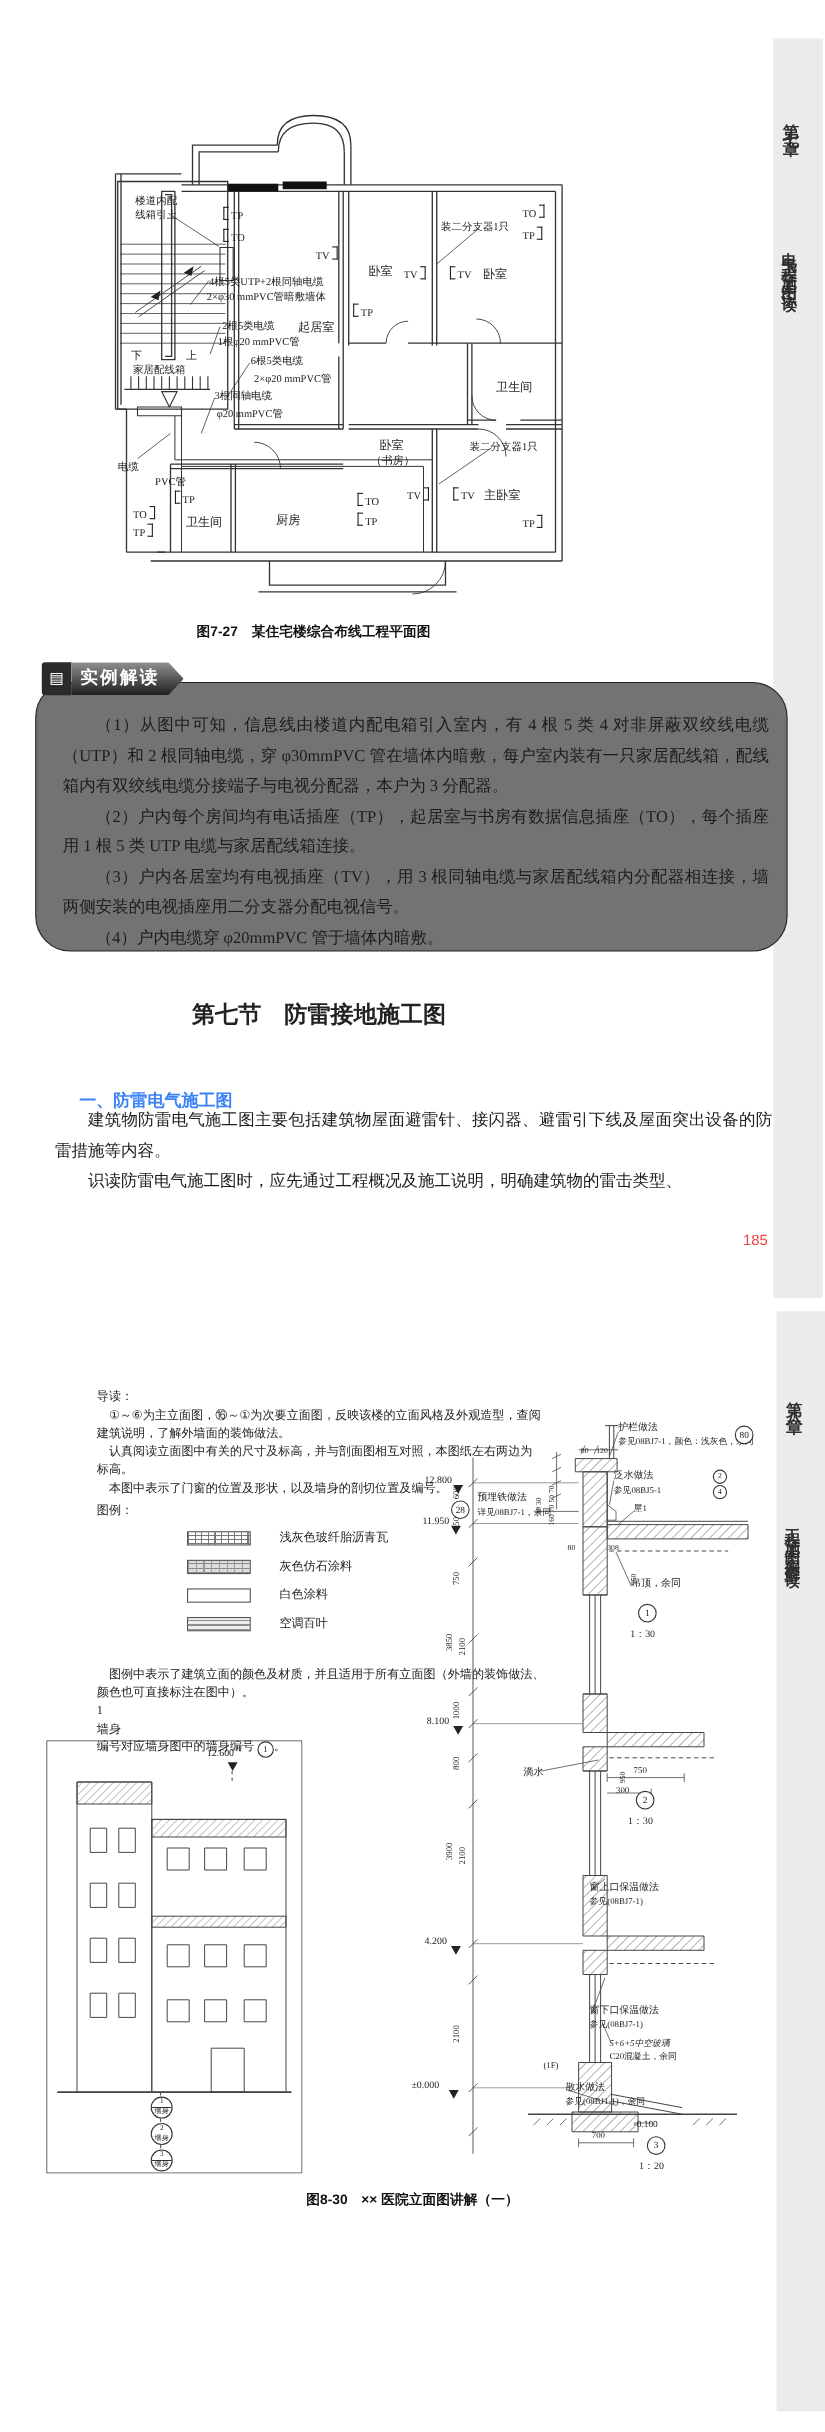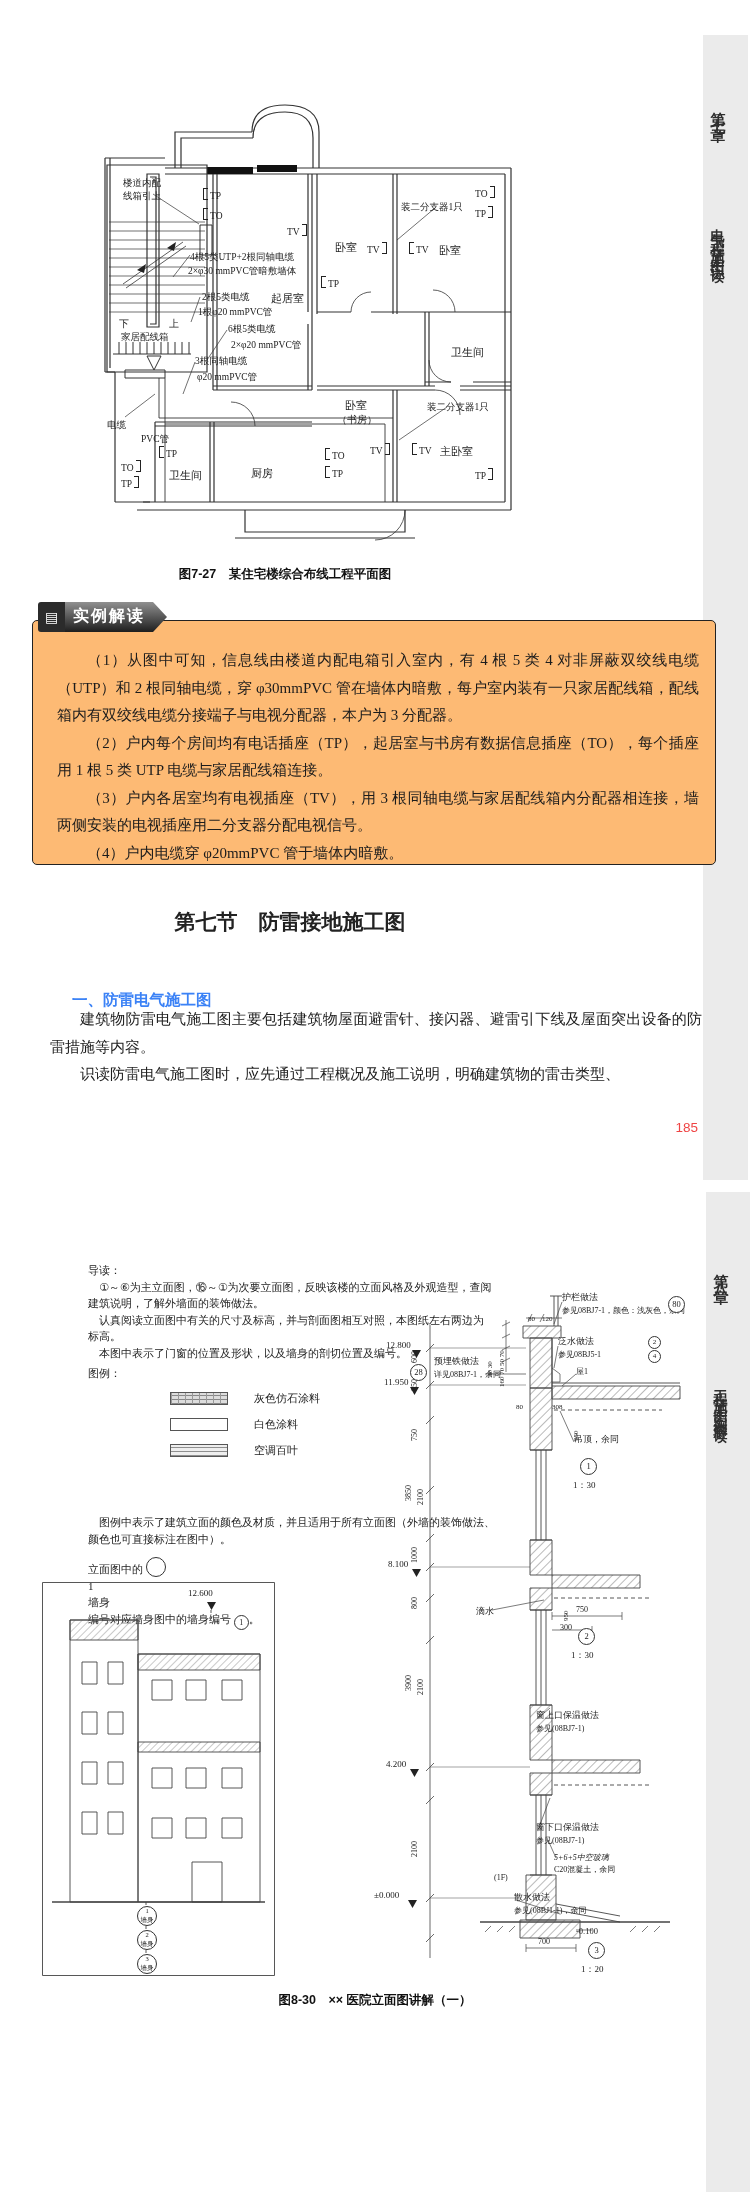--- a/index.html
+++ b/index.html
@@ -21,21 +21,21 @@
   .lbl.circ{border:1px solid #333;border-radius:50%;width:15px;height:15px;line-height:15px;
             text-align:center;font-size:8.5px;white-space:nowrap;background:#fff;}
   .lbl.circ.sm{width:11px;height:11px;line-height:11px;font-size:7px;}
   .br-l::before,.br-r::after{content:"";display:inline-block;width:4px;height:10px;
        border:1.2px solid #222;vertical-align:-1px;}
   .br-l::before{border-right:none;margin-right:2px;}
   .br-r::after{border-left:none;margin-left:2px;}
   
   .fig-cap{position:absolute;text-align:center;font-family:"Liberation Sans","DejaVu Sans",sans-serif;
            font-weight:700;font-size:12.5px;color:#111;}
-  .callout{position:absolute;border:1.6px solid #222;border-radius:5px;background:#fdba74;}
+  .callout{position:absolute;border:1.6px solid #222;border-radius:32px;background:#737373;}
   .badge{position:absolute;display:flex;align-items:stretch;height:30px;}
   .badge-icon{width:27px;background:#2b2b2b;color:#fff;display:flex;align-items:center;justify-content:center;
               font-size:14px;border-radius:3px 0 0 3px;}
   .badge-banner{background:linear-gradient(180deg,#909090,#1e1e1e);color:#fff;
                 font-family:"Liberation Sans","DejaVu Sans",sans-serif;font-weight:700;font-size:16px;
                 padding:4px 22px 0 8px;letter-spacing:2px;
                 clip-path:polygon(0 0,calc(100% - 14px) 0,100% 50%,calc(100% - 14px) 100%,0 100%);}
   .callout-body{padding:26px 16px 0 24px;font-size:15px;line-height:27.5px;text-align:justify;}
   .callout-body p{margin:0;text-indent:2em;}
   h2.sec{position:absolute;margin:0;font-family:"Liberation Sans","DejaVu Sans",sans-serif;
@@ -197,38 +197,40 @@
     <div class="intro" style="left:58px;top:1262px;width:406px;">
       <p>导读：</p>
       <div>
           <p class="ind">①～⑥为主立面图，⑯～①为次要立面图，反映该楼的立面风格及外观造型，查阅建筑说明，了解外墙面的装饰做法。</p>
           <p class="ind">认真阅读立面图中有关的尺寸及标高，并与剖面图相互对照，本图纸左右两边为标高。</p>
           <p class="ind">本图中表示了门窗的位置及形状，以及墙身的剖切位置及编号。</p>
         </div>
       <p style="margin-top:4px;">图例：</p>
       <div class="legend">
           <div class="leg-row">
+            <span class="swatch pat-shingle"></span>
+            <span>浅灰色玻纤胎沥青瓦</span>
+          </div>
+          <div class="leg-row">
             <span class="swatch pat-stone"></span>
             <span>灰色仿石涂料</span>
           </div>
           <div class="leg-row">
             <span class="swatch pat-plain"></span>
             <span>白色涂料</span>
           </div>
           <div class="leg-row">
             <span class="swatch pat-louver"></span>
             <span>空调百叶</span>
           </div>
         </div>
     </div>
     <div class="intro" style="left:58px;top:1514px;width:408px;">
       <p class="ind">图例中表示了建筑立面的颜色及材质，并且适用于所有立面图（外墙的装饰做法、颜色也可直接标注在图中）。</p>
-      <p style="margin-top:10px;">
-        <span>立面图中的</span>
-        <span class="splitc"></span></p><div>1</div><div>墙身</div>
+      <div>1</div><div>墙身</div>
         <span>编号对应墙身图中的墙身编号</span>
         <span class="inline-circ">1</span><span>。</span>
       <p></p>
     </div>
 
     <div class="fig" style="left:42px;top:1582px;width:262px;height:394px;">
       <svg width="233" height="394" viewBox="0 0 233 394">
         <defs>
           <pattern id="eh" width="5" height="5" patternTransform="rotate(45)" patternUnits="userSpaceOnUse">
             <path d="M0,0 V5" stroke="#777" stroke-width="0.8"></path>

